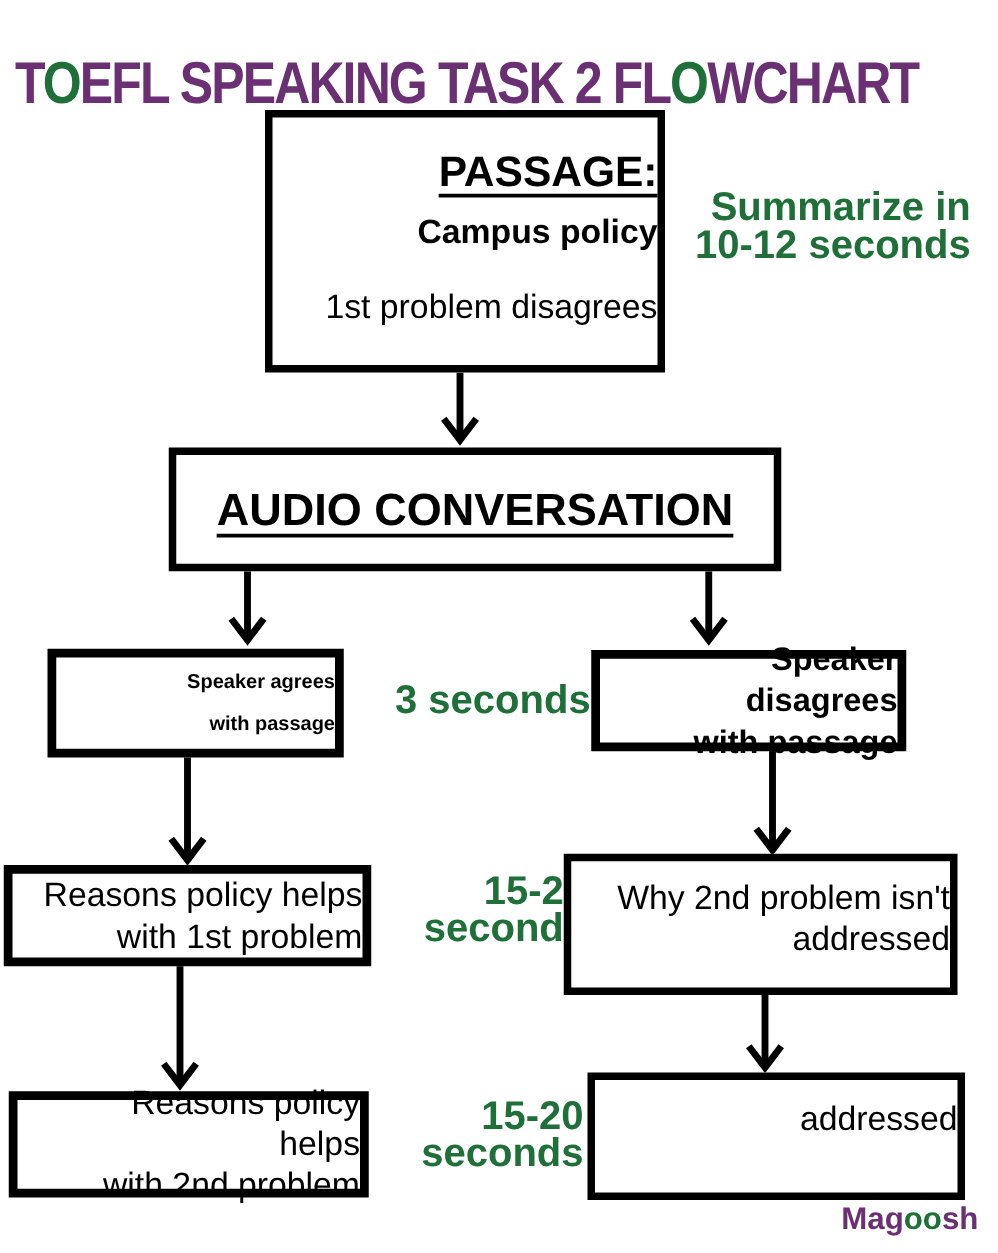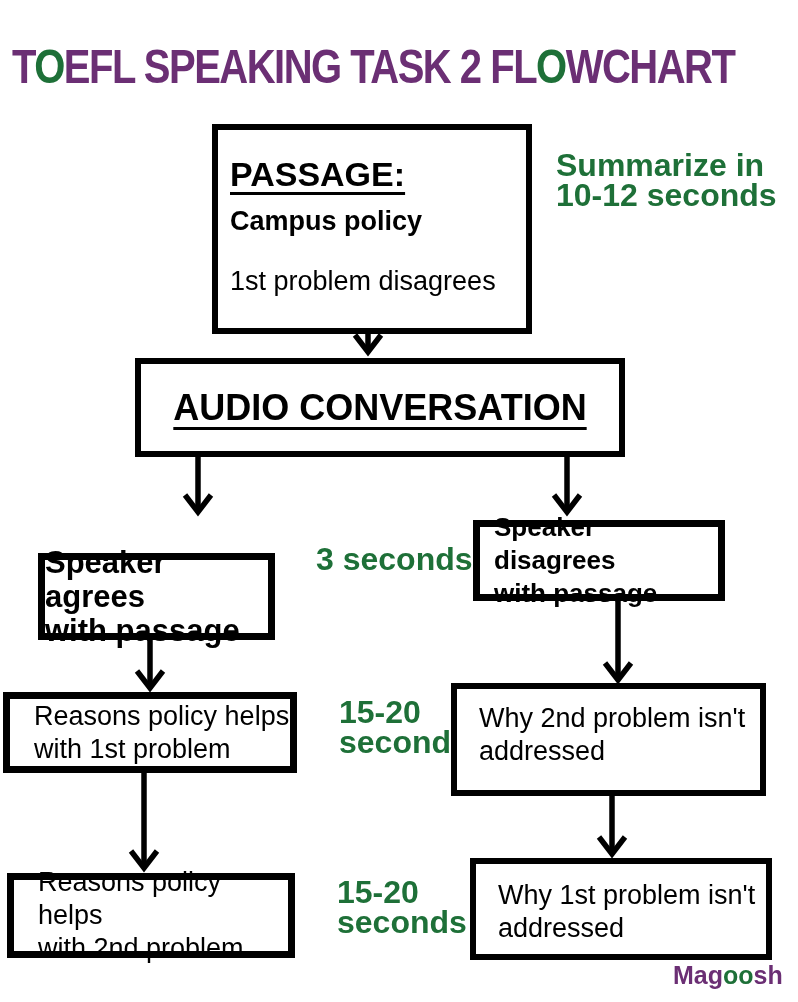--- a/index.html
+++ b/index.html
@@ -1,49 +1,49 @@
 <!DOCTYPE html>
 <html style="--purple: #6B2F74; --green: #1E7038;"><head>
 <meta charset="utf-8">
 <style>
   html,body{margin:0;padding:0;background:#ffffff;}
   #canvas{
     position:relative;width:798px;height:1002px;background:#ffffff;overflow:hidden;
-    font-family:"Liberation Sans","DejaVu Sans",sans-serif;color:#000;
+    font-family:"Liberation Sans","DejaVu Sans",sans-serif;color:#000;text-align:right;
   }
   
   #title{
     position:absolute;left:12px;top:14px;white-space:nowrap;
     font-size:40px;font-weight:bold;letter-spacing:-1.5px;
     transform:scaleY(1.18);transform-origin:left top;
     color:var(--purple,#6B2F74);
   }
   #title .green{color:var(--green,#1E7038);}
   
   .fbox{
     position:absolute;background:#fff;border:6px solid #000;box-sizing:border-box;
     display:flex;flex-direction:column;justify-content:center;
     font-size:27px;line-height:34px;
   }
   .fbox.bold{font-weight:bold;}
   
-  #box-passage{left:212px;top:88px;width:320px;height:210px;justify-content:flex-start;padding:26px 0 0 12px;margin-top:36px;}
+  #box-passage{left:212px;top:88px;width:320px;height:210px;justify-content:flex-start;padding:26px 0 0 12px;}
   #box-passage .heading{
     font-size:34px;font-weight:bold;text-decoration:underline;
     text-decoration-thickness:3px;text-underline-offset:6px;margin-bottom:12px;line-height:36px;
   }
   #box-passage .subheading{font-size:27px;font-weight:bold;margin-bottom:26px;}
   
   #box-audio{left:135px;top:358px;width:490px;height:99px;align-items:center;}
   #box-audio .heading{
     font-size:36px;font-weight:bold;text-decoration:underline;
     text-decoration-thickness:3px;text-underline-offset:7px;
   }
   
-  #box-agree{left:38px;top:519px;width:237px;height:87px;border-width:7px;font-size:31px;line-height:34px;margin-top:34px;}
+  #box-agree{left:38px;top:519px;width:237px;height:87px;border-width:7px;font-size:16px;line-height:34px;}
   #box-disagree{left:473px;top:520px;width:252px;height:81px;border-width:7px;padding-left:14px;font-size:26px;line-height:33px;}
   
   #box-reasons1{left:3px;top:692px;width:294px;height:81px;border-width:7px;padding-left:24px;line-height:33px;}
   #box-why2{left:451px;top:683px;width:315px;height:113px;justify-content:flex-start;padding:13px 0 0 22px;line-height:33px;}
   
   #box-reasons2{left:7px;top:873px;width:288px;height:85px;border-width:7px;padding-left:24px;line-height:33px;}
   #box-why1{left:470px;top:858px;width:302px;height:102px;justify-content:flex-start;padding:15px 0 0 22px;line-height:33px;}
   
   .timing{
     position:absolute;color:var(--green,#1E7038);font-weight:bold;
@@ -152,19 +152,18 @@
     <div>Reasons policy helps</div>
     <div>with 2nd problem</div>
   </div>
 
   <div id="t-fifteen2" class="timing">
     <div>15-20</div>
     <div>seconds</div>
   </div>
 
   <div id="box-why1" class="fbox">
-    <div>Why 1st problem isn't</div>
     <div>addressed</div>
   </div>
 
   <div id="brand"><span>Mag</span><span class="green">oo</span><span>sh</span></div>
 
 </div>
 
 </body></html>

